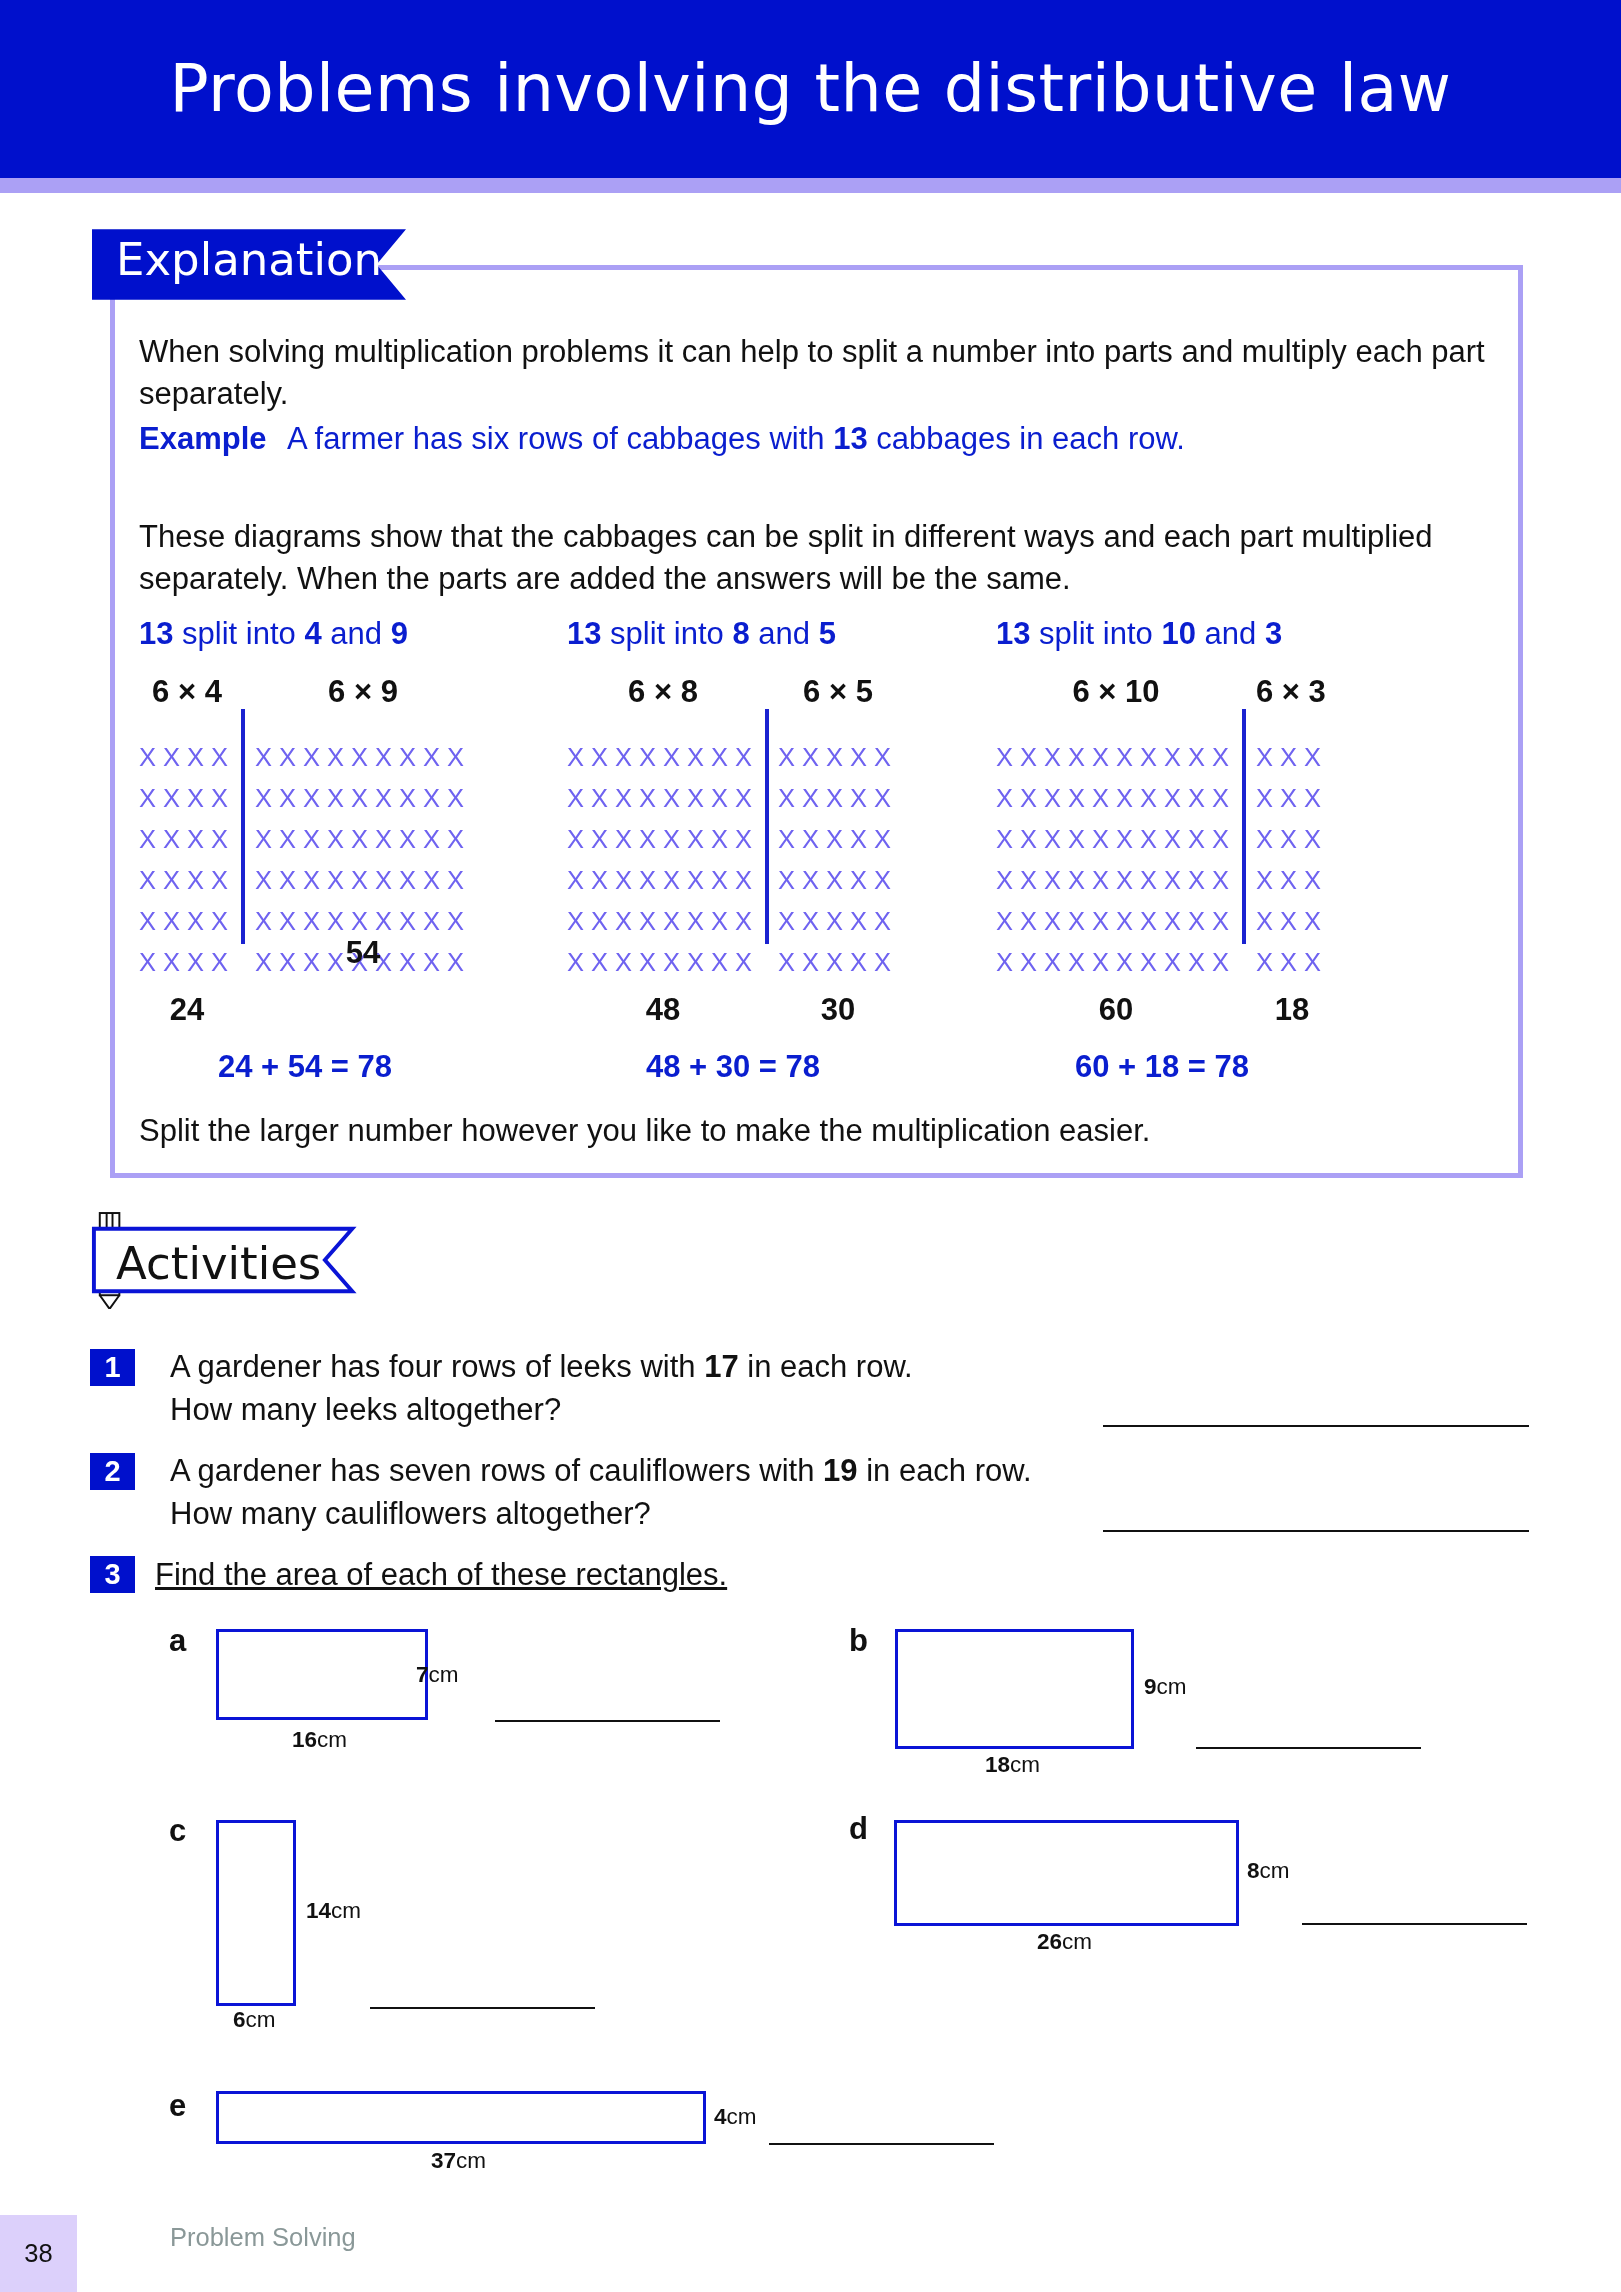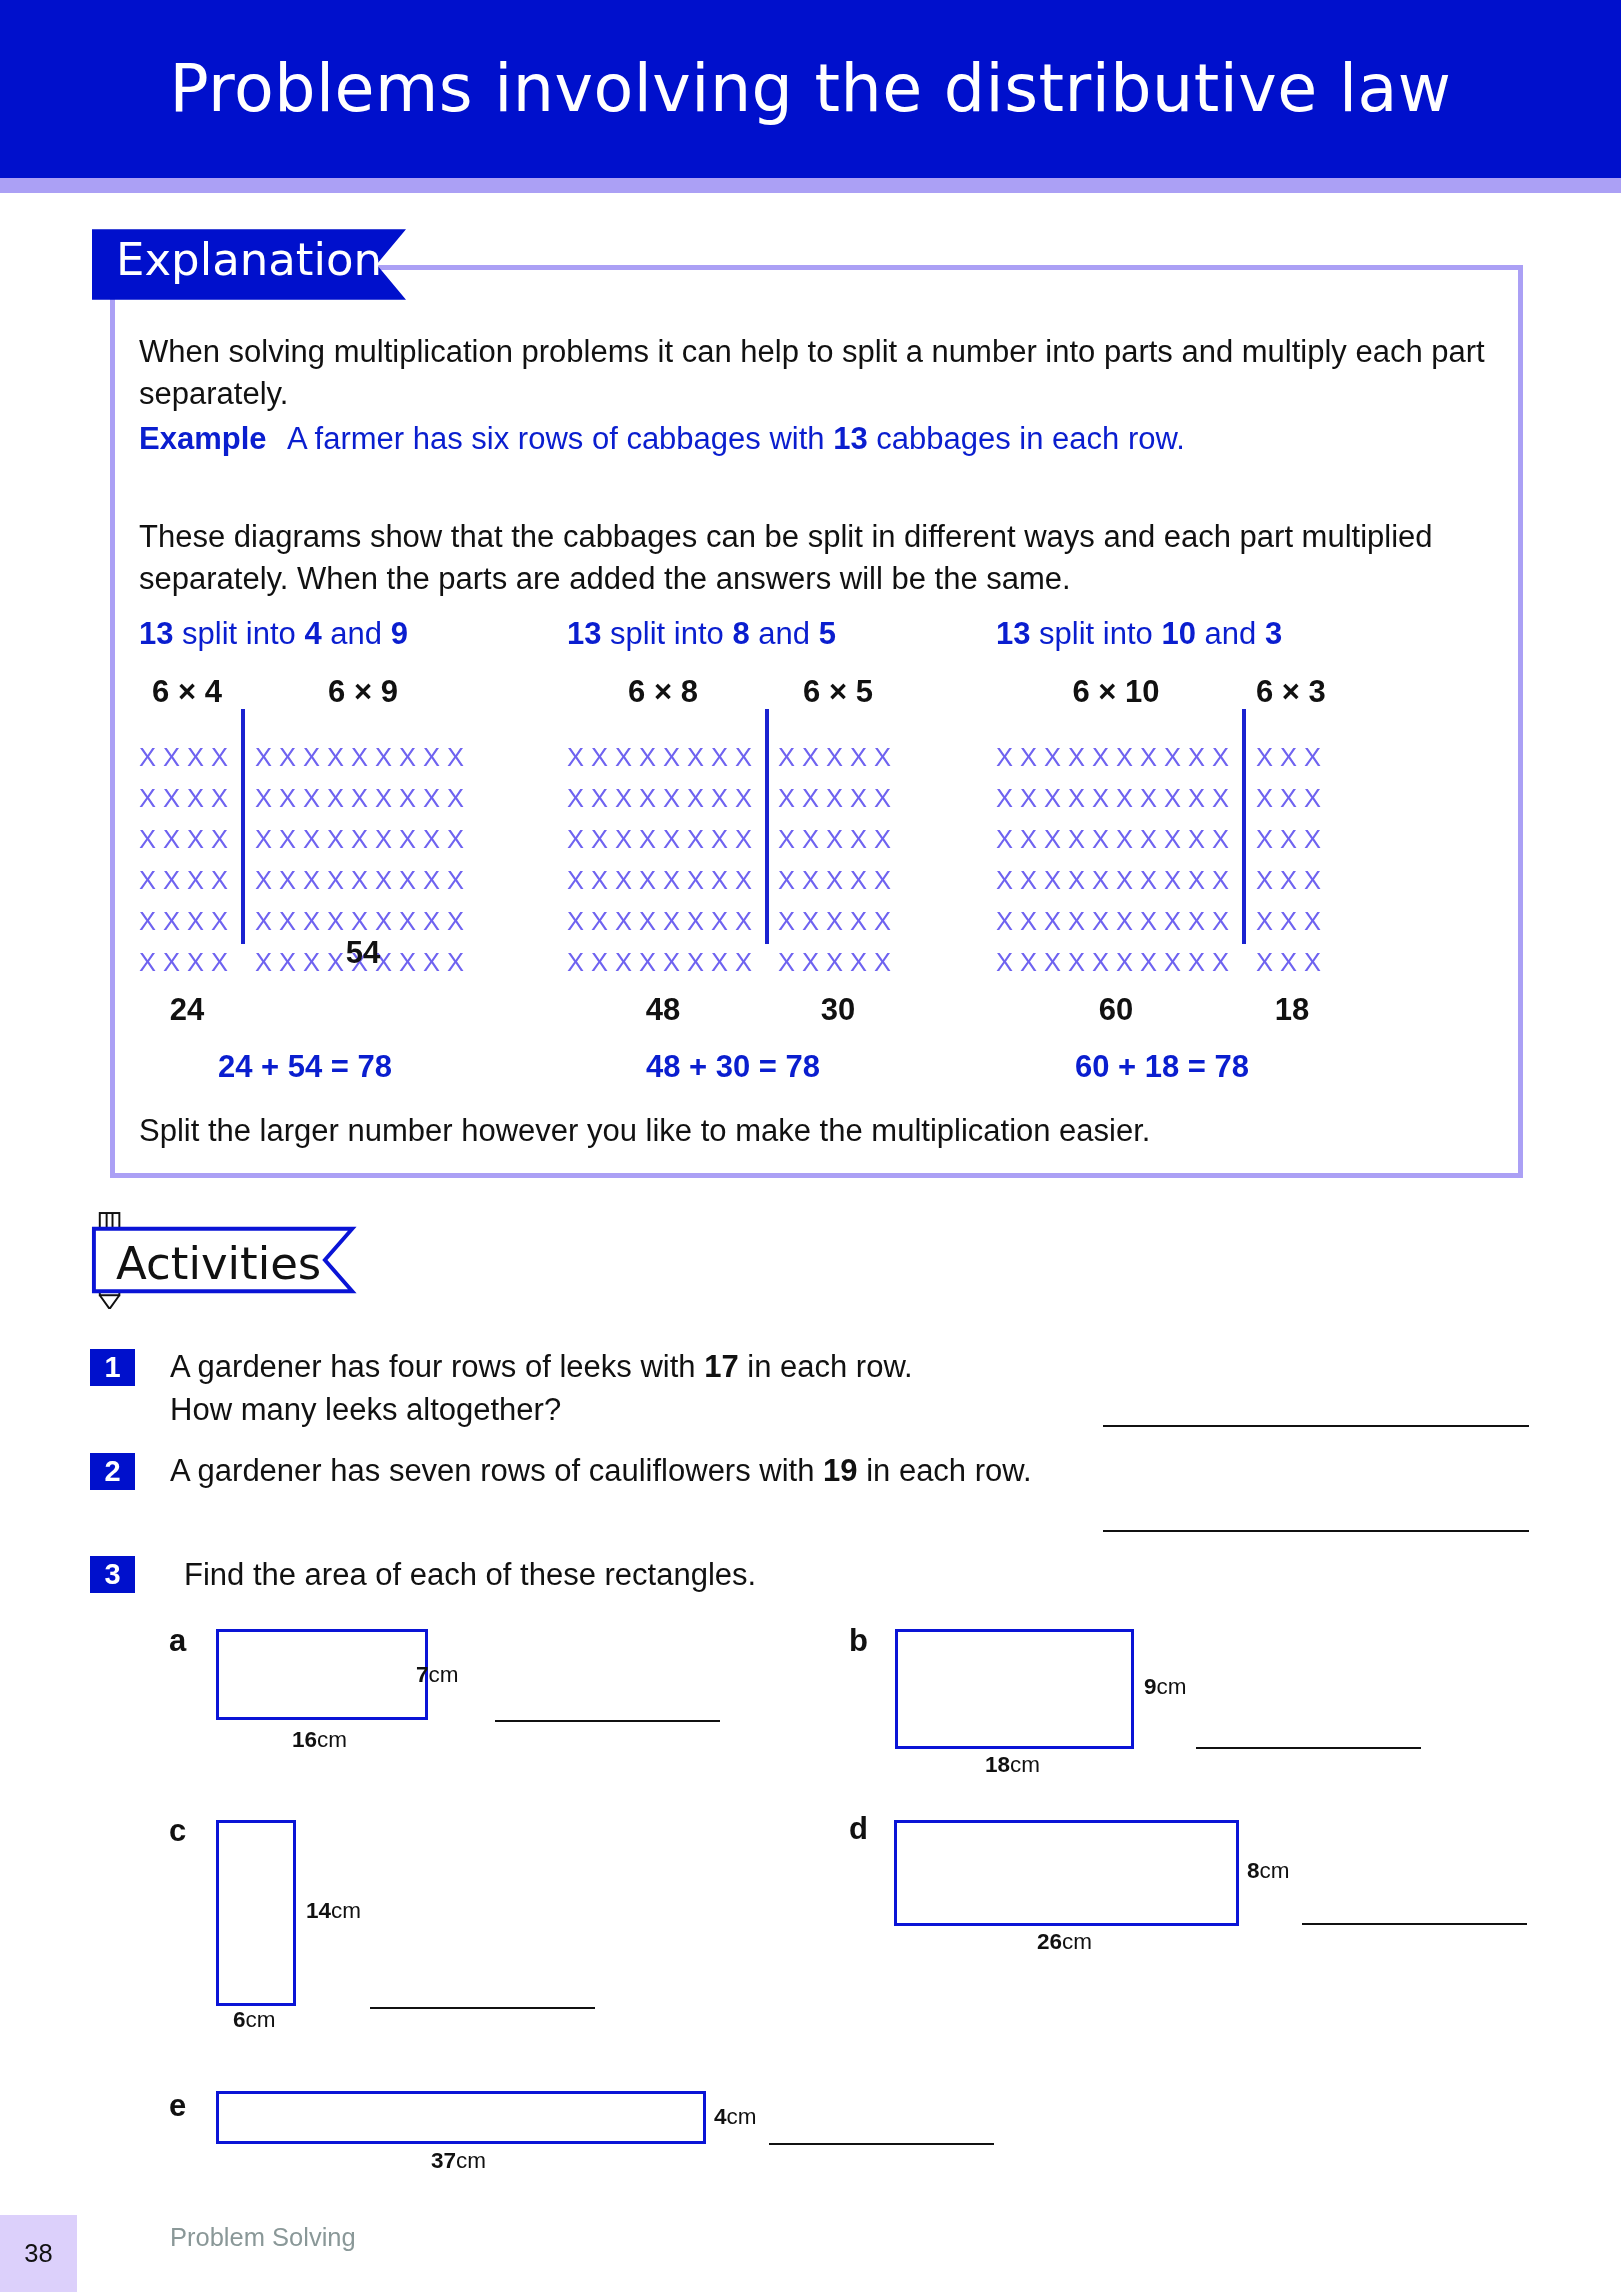--- a/index.html
+++ b/index.html
@@ -186,25 +186,26 @@
 <div class="abs qnum" style="left:90px;top:1349px;">1</div>
 <div class="abs qtext" style="left:170px;top:1345px;">
   <div><span>A gardener has four rows of leeks with </span><b>17</b><span> in each row.</span></div>
   <div>How many leeks altogether?</div>
 </div>
 <div class="abs ansline" style="left:1103px;top:1425px;width:426px;"></div>
 
 <div class="abs qnum" style="left:90px;top:1453px;">2</div>
 <div class="abs qtext" style="left:170px;top:1449px;">
   <div><span>A gardener has seven rows of cauliflowers with </span><b>19</b><span> in each row.</span></div>
+  <div>How many cauliflowers altogether?</div>
 </div>
 <div class="abs ansline" style="left:1103px;top:1530px;width:426px;"></div>
 
 <div class="abs qnum" style="left:90px;top:1556px;">3</div>
-<div class="abs qtext" style="left:184px;top:1553px;">Find the area of each of these rectangles.</div>
+<div class="abs qtext" style="left:155px;top:1553px;text-decoration:underline;">Find the area of each of these rectangles.</div>
 
 <div class="abs shape-label" style="left:169px;top:1623px;">a</div>
 <div class="abs rect" style="left:216px;top:1629px;width:212px;height:91px;"></div>
 <div class="abs dim" style="left:416px;top:1662px;"><b>7</b><span>cm</span></div>
 <div class="abs dim" style="left:292px;top:1727px;"><b>16</b><span>cm</span></div>
 <div class="abs ansline" style="left:495px;top:1720px;width:225px;"></div>
 
 <div class="abs shape-label" style="left:849px;top:1623px;">b</div>
 <div class="abs rect" style="left:895px;top:1629px;width:239px;height:120px;"></div>
 <div class="abs dim" style="left:1144px;top:1674px;"><b>9</b><span>cm</span></div>

